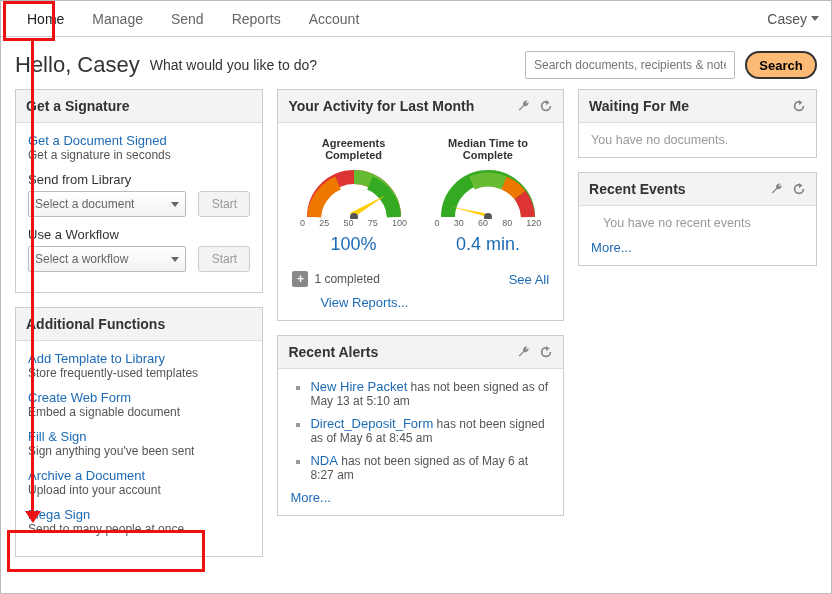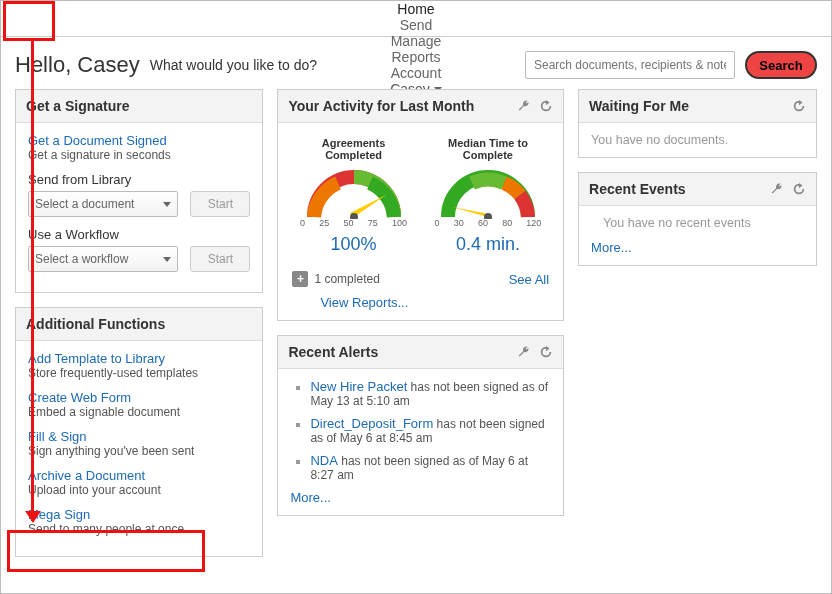--- a/index.html
+++ b/index.html
@@ -1,48 +1,48 @@
 <!DOCTYPE html>
 <html><head>
 <meta charset="utf-8">
 <style>
   * { box-sizing: border-box; margin: 0; padding: 0; }
   body { font-family: Arial, Helvetica, sans-serif; font-size: 13px; color: #333; width: 832px; height: 594px; background: #fff; border: 1px solid #bbb; position: relative; overflow: hidden; }
-  .topnav { display: flex; align-items: center; border-bottom: 1px solid #ccc; height: 36px; padding: 0 12px; flex-direction: column; }
+  .topnav { display: flex; align-items: center; border-bottom: 1px solid #ccc; height: 36px; padding: 0 12px; }
   .topnav .navitem { color: #666; padding: 0 14px; height: 100%; display: flex; align-items: center; cursor: pointer; font-size: 14px; }
   .topnav .navitem.active { color: #222; }
   .topnav .spacer { flex: 1; }
   .topnav .user { color: #555; display: flex; align-items: center; gap: 4px; cursor: pointer; font-size: 14px; }
   .topnav .caret { width: 0; height: 0; border-left: 4px solid transparent; border-right: 4px solid transparent; border-top: 5px solid #666; }
 
   .subbar { display: flex; align-items: center; padding: 14px 14px 10px; gap: 10px; }
   .greet { font-size: 22px; font-weight: 300; color: #333; }
   .prompt { font-size: 14px; color: #333; }
   .subbar .spacer { flex: 1; }
   .searchbox { width: 210px; height: 28px; border: 1px solid #bbb; border-radius: 2px; padding: 0 8px; font-size: 12px; color: #666; }
-  .searchbtn { width: 72px; height: 28px; border: 2px solid #333; border-radius: 14px; background: #ef4444; font-size: 13px; font-weight: bold; cursor: pointer; }
+  .searchbtn { width: 72px; height: 28px; border: 2px solid #333; border-radius: 14px; background: #fdba74; font-size: 13px; font-weight: bold; cursor: pointer; }
 
   .cols { display: flex; gap: 14px; padding: 0 14px 14px; }
   .col { display: flex; flex-direction: column; gap: 14px; }
   .col.a { width: 260px; }
   .col.b { width: 300px; }
   .col.c { width: 250px; }
 
   .panel { border: 1px solid #ccc; background: #fff; }
   .panel-head { background: #f3f3f3; padding: 8px 10px; font-size: 14px; font-weight: bold; color: #333; display: flex; align-items: center; border-bottom: 1px solid #ddd; }
   .panel-head .hspacer { flex: 1; }
   .panel-body { padding: 10px 12px; font-size: 12.5px; }
   .panel-body .link { color: #1d6bb5; font-size: 13px; cursor: pointer; }
   .panel-body .sub { color: #555; font-size: 12px; }
   .panel-body .group { margin-bottom: 10px; }
   .label { color: #333; font-size: 13px; margin-bottom: 4px; }
   .dd { display: flex; gap: 12px; align-items: flex-end; }
   .select { flex: 1; height: 26px; border: 1px solid #bbb; border-radius: 2px; padding: 0 6px; display: flex; align-items: center; justify-content: space-between; color: #666; cursor: pointer; background: linear-gradient(#fff,#f3f3f3); font-size: 12px; }
   .select .tri { width: 0; height: 0; border-left: 4px solid transparent; border-right: 4px solid transparent; border-top: 5px solid #666; }
-  .startbtn { width: 60px; height: 26px; border: 1px solid #ccc; border-radius: 3px; background: #f3f3f3; color: #999; font-size: 12px; cursor: not-allowed; }
+  .startbtn { width: 52px; height: 26px; border: 1px solid #ccc; border-radius: 3px; background: #f3f3f3; color: #999; font-size: 12px; cursor: not-allowed; }
 
   .icon-wrench { width: 14px; height: 14px; cursor: pointer; color: #888; margin-right: 8px; }
   .icon-refresh { width: 14px; height: 14px; cursor: pointer; color: #888; }
   .icon-wrench svg, .icon-refresh svg { width: 100%; height: 100%; fill: currentColor; }
 
   .gauges { display: flex; justify-content: space-around; padding: 8px 0; }
   .gauge-block { text-align: center; width: 115px; }
   .gauge-title { font-size: 11px; font-weight: bold; color: #333; margin-bottom: 6px; }
   .gauge-svg { width: 100px; height: 52px; }
   .gauge-ticks { display: flex; justify-content: space-between; font-size: 9px; color: #666; padding: 0 4px; margin-top: -4px; }
@@ -65,22 +65,22 @@
 </style>
 </head>
 <body>
 
 <div class="anno-home"></div>
 <div class="anno-arrow"></div>
 <div class="anno-mega"></div>
 
 <div class="topnav">
   <div class="navitem active">Home</div>
+  <div class="navitem">Manage</div>
   <div class="navitem">Send</div>
-  <div class="navitem">Manage</div>
   <div class="navitem">Reports</div>
   <div class="navitem">Account</div>
   <div class="spacer"></div>
   <div class="user">
     <span>Casey</span>
     <span class="caret"></span>
   </div>
 </div>
 
 <div class="subbar">

